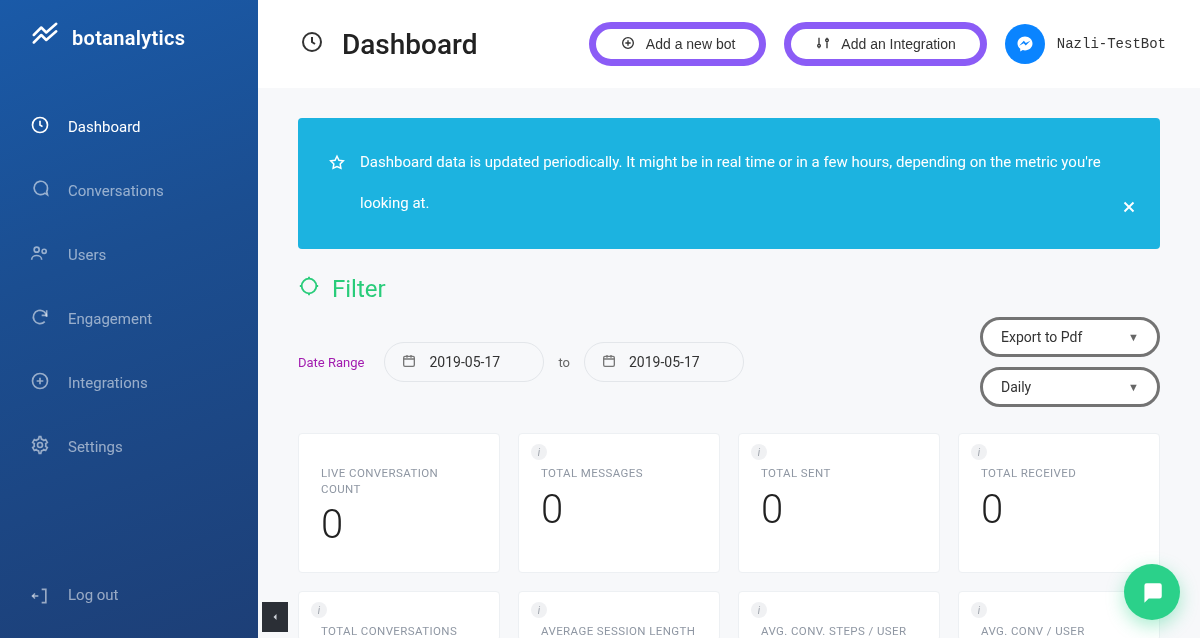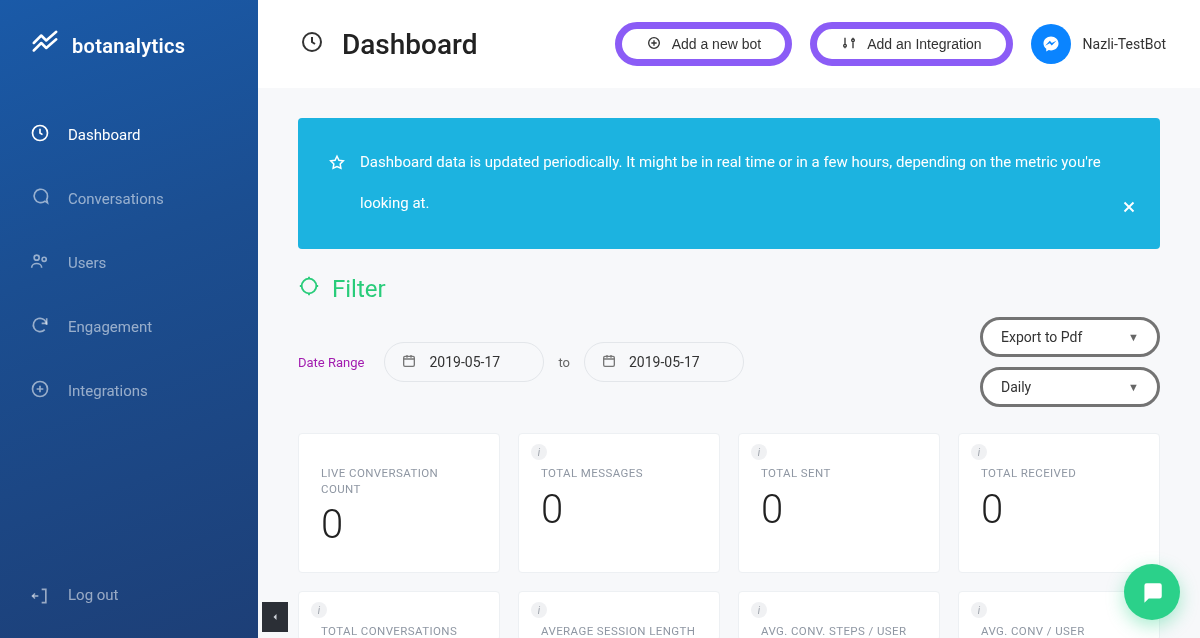--- a/index.html
+++ b/index.html
@@ -20,21 +20,21 @@
     height: 638px;
     background: linear-gradient(160deg, #1a5aa8 0%, #1b4e91 40%, #1d3f77 100%);
     color: #fff;
     display: flex;
     flex-direction: column;
   }
   .brand {
     display: flex;
     align-items: center;
     gap: 12px;
-    padding: 28px 26px 30px 30px;
+    padding: 20px 26px 30px 30px;
     font-size: 20px;
     font-weight: 600;
     letter-spacing: 0.3px;
   }
   .brand svg { width: 30px; height: 30px; }
   .nav { flex: 1; padding-top: 10px; }
   .nav-item {
     display: flex;
     align-items: center;
     gap: 18px;
@@ -83,20 +83,21 @@
     cursor: pointer;
   }
   .pill-btn svg { width: 16px; height: 16px; }
   .bot-chip {
     display: flex;
     align-items: center;
     gap: 12px;
     font-size: 14px;
     color: #333;
     cursor: pointer;
+    font-family: Liberation Mono, monospace;
   }
   .bot-avatar {
     width: 40px; height: 40px;
     border-radius: 50%;
     background: #0a84ff;
     display:flex; align-items:center; justify-content:center;
   }
   .bot-avatar svg { width: 20px; height: 20px; }
 
   
@@ -289,20 +290,29 @@
     </div>
     <div class="nav-item">
       <span>
         <svg viewBox="0 0 24 24" fill="none" stroke="currentColor" stroke-width="2">
             <circle cx="12" cy="12" r="9"></circle>
             <path d="M12 8v8M8 12h8"></path>
           </svg>
       </span>
       <span>Integrations</span>
     </div>
+    <div class="nav-item">
+      <span>
+        <svg viewBox="0 0 24 24" fill="none" stroke="currentColor" stroke-width="2">
+            <circle cx="12" cy="12" r="3"></circle>
+            <path d="M19 12a7 7 0 0 0-.2-1.6l2-1.5-2-3.4-2.3 1a7 7 0 0 0-2.8-1.6L13 2h-2l-.7 2.9a7 7 0 0 0-2.8 1.6l-2.3-1-2 3.4 2 1.5A7 7 0 0 0 5 12c0 .6.1 1.1.2 1.6l-2 1.5 2 3.4 2.3-1a7 7 0 0 0 2.8 1.6L11 22h2l.7-2.9a7 7 0 0 0 2.8-1.6l2.3 1 2-3.4-2-1.5c.1-.5.2-1 .2-1.6z"></path>
+          </svg>
+      </span>
+      <span>Settings</span>
+    </div>
   </nav>
 
   <div class="nav-logout">
     <span>
       <svg viewBox="0 0 24 24" fill="none" stroke="currentColor" stroke-width="2" width="20" height="20">
           <path d="M14 4h5v16h-5"></path>
           <path d="M10 12H3"></path>
           <path d="M6 9l-3 3 3 3"></path>
         </svg>
     </span>

